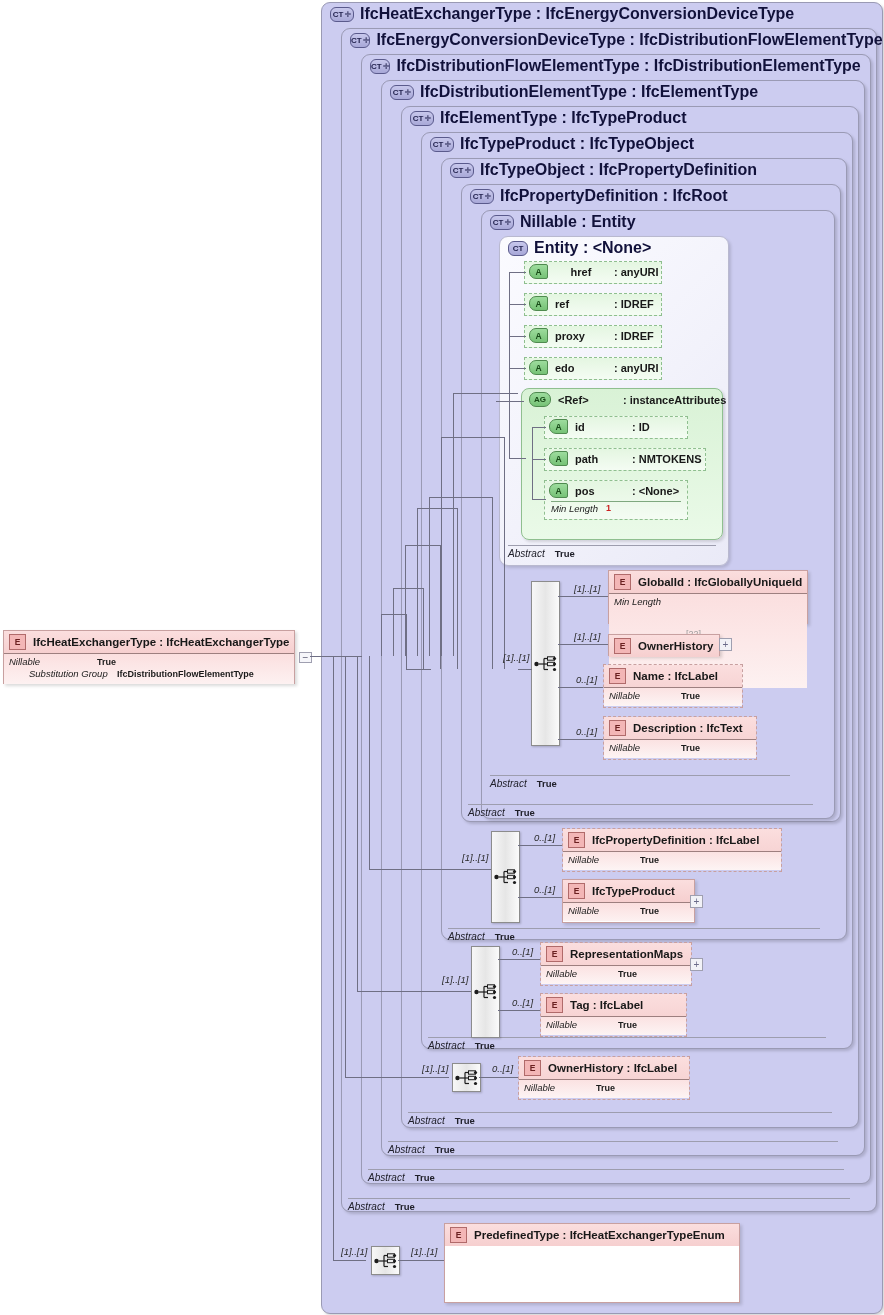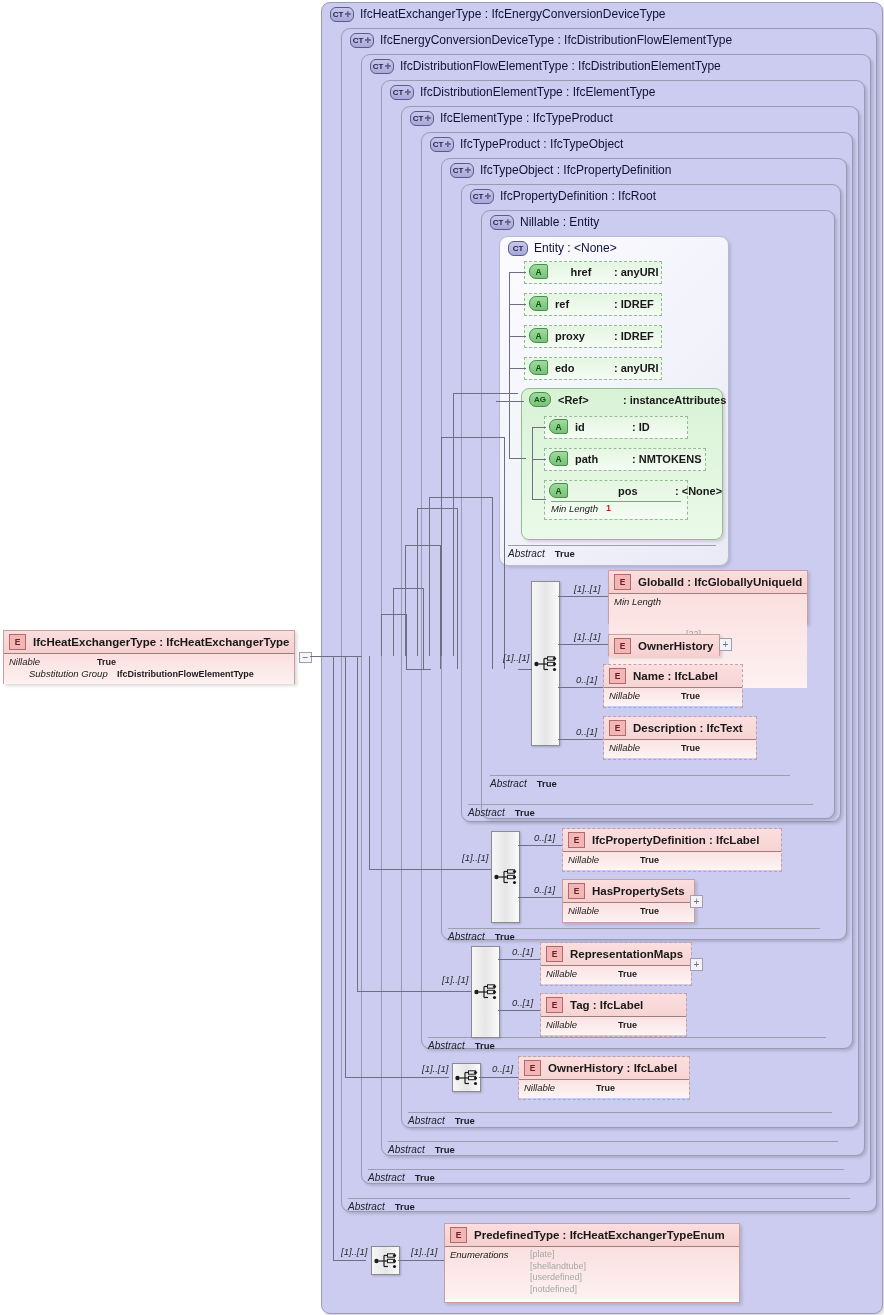--- a/index.html
+++ b/index.html
@@ -11,21 +11,21 @@
   
   .ct-box{position:absolute;border:1px solid #9a9ab4;border-radius:9px;
           background:#ccccf0;box-shadow:2px 2px 3px rgba(0,0,0,.16);}
   .ct-head{position:absolute;left:0;top:0;height:22px;display:flex;
            align-items:center;gap:6px;padding-left:8px;white-space:nowrap;}
   .ct-tag{display:inline-flex;align-items:center;justify-content:center;
           width:22px;height:13px;border:1px solid #5a5a8c;border-radius:6px;
           background:linear-gradient(#c8c8ec,#a8a8d8);
           font-size:8px;font-weight:bold;color:#23234f;letter-spacing:0px;}
   .ct-tag .plusg{font-size:8px;margin-left:1px;}
-  .ct-title{font-size:12px;font-weight:normal;color:#11113a;}
+  .ct-title{font-size:16px;font-weight:bold;color:#11113a;}
 
   
   .ct-inner{position:absolute;border:1px solid #b9b9cf;border-radius:9px;
             background:linear-gradient(135deg,#fbfbff 0%,#f2f2fb 55%,#eaeaf7 100%);
             box-shadow:2px 2px 3px rgba(0,0,0,.13);}
 
   .abstract-row{position:absolute;height:14px;display:flex;align-items:center;
                 gap:10px;white-space:nowrap;border-top:1px solid #9d9dae;}
   .abstract-row i{font-style:italic;font-size:10px;color:#20202a;}
   .abstract-row b{font-weight:bold;font-size:9.5px;color:#20202a;}
@@ -226,21 +226,21 @@
   <div class="abox" style="left:544px;top:448px;width:160px;height:21px;">
     <div class="atop">
       <span class="a-tag">A</span>
       <span class="a-name" style="min-width:50px;">path</span>
       <span class="a-name">: NMTOKENS</span>
     </div>
   </div>
   <div class="abox" style="left:544px;top:480px;width:142px;height:38px;">
     <div class="atop">
       <span class="a-tag">A</span>
-      <span class="a-name" style="min-width:50px;margin-left:43px;">pos</span>
+      <span class="a-name" style="min-width:50px;">pos</span>
       <span class="a-name">: &lt;None&gt;</span>
     </div>
     <div class="minlen">
       <i>Min Length</i>
       <b>1</b>
     </div>
   </div>
 
   <div class="ebox" style="left:608px;top:570px;width:198px;height:52px;">
     <div class="etop">
@@ -302,21 +302,21 @@
       <div class="facet">
           <span class="fk">Nillable</span>
           <span class="fv">True</span>
         </div>
     </div>
   </div>
 
   <div class="ebox" style="left:562px;top:879px;width:131px;height:42px;">
     <div class="etop">
       <span class="e-tag">E</span>
-      <span class="e-name">HasPropertySets</span>
+      <span class="e-name">IfcTypeProduct</span>
     </div>
     <div class="ebody">
       <div class="facet">
           <span class="fk">Nillable</span>
           <span class="fv">True</span>
         </div>
     </div>
   </div>
   <div class="plusbox" style="left:690px;top:895px;">+</div>
 
@@ -357,31 +357,20 @@
           <span class="fk">Nillable</span>
           <span class="fv">True</span>
         </div>
     </div>
   </div>
 
   <div class="ebox" style="left:444px;top:1223px;width:294px;height:78px;">
     <div class="etop">
       <span class="e-tag">E</span>
       <span class="e-name">PredefinedType : IfcHeatExchangerTypeEnum</span>
-    </div>
-    <div class="ebody">
-      <div class="enum-list">
-        <span class="fk">Enumerations</span>
-        <span class="enum-vals">
-          <span>[plate]</span>
-          <span>[shellandtube]</span>
-          <span>[userdefined]</span>
-          <span>[notdefined]</span>
-        </span>
-      </div>
     </div>
   </div>
 
   <div class="abstract-row" style="left:490px;top:775px;width:300px;">
     <i>Abstract</i>
     <b>True</b>
   </div>
   <div class="abstract-row" style="left:468px;top:804px;width:345px;">
     <i>Abstract</i>
     <b>True</b>

